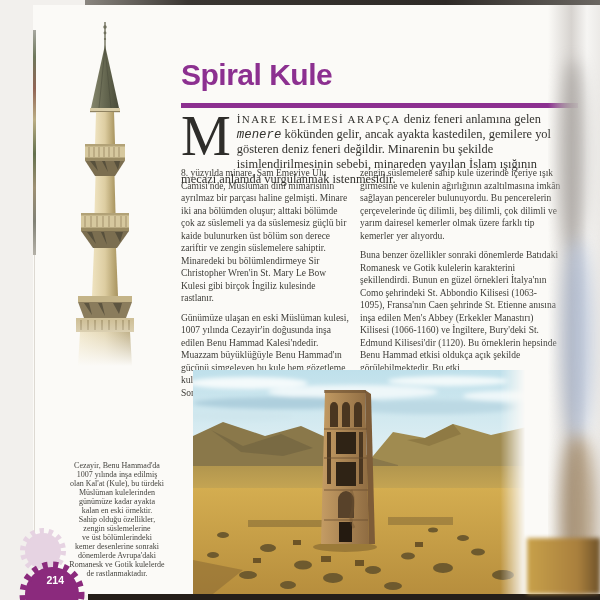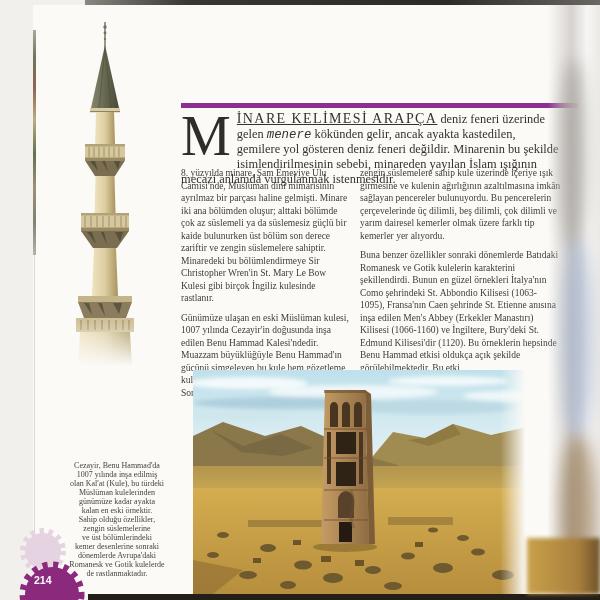--- a/index.html
+++ b/index.html
@@ -39,21 +39,21 @@
 
   
   .intro{
     position:absolute;left:148px;top:107px;width:380px;
     font-size:12.4px;line-height:14.7px;color:#33322e;text-align:left;
   }
   .dropcap{
     float:left;font-size:56px;line-height:44px;
     padding:2px 6px 0 0;color:#2e2d2a;
   }
-  .lead{font-size:14px;letter-spacing:1.4px;text-decoration:underline;}
+  .lead{font-size:11px;letter-spacing:1.4px;}
   .ital{font-style:italic;font-family:Liberation Mono, monospace;}
 
   
   .col{position:absolute;top:160px;font-size:9.5px;line-height:12.5px;color:#3e3d38;}
   .col p{margin:2px 0 7px 0;}
   .col-left{left:148px;width:168px;}
   .col-right{left:327px;width:201px;}
 
   
   .caption{
@@ -68,21 +68,21 @@
     position:absolute;left:160px;top:365px;width:334px;height:224px;
     -webkit-mask-image:linear-gradient(to right,#000 92%,transparent 99.5%);
     mask-image:linear-gradient(to right,#000 92%,transparent 99.5%);
   }
 
   
   .gears{position:absolute;left:16px;top:524px;width:72px;height:76px;z-index:7;}
   .pagenum{
     position:absolute;left:34px;top:574px;width:30px;z-index:8;
     font-family:"Liberation Sans", sans-serif;font-weight:bold;
-    font-size:10.5px;color:#ffffff;text-align:left;
+    font-size:10.5px;color:#ffffff;text-align:right;
   }
 </style>
 </head>
 <body>
 
 <div class="page">
 
   <svg class="minaret" viewBox="0 0 74 344">
     <defs>
       <linearGradient id="stoneG" x1="0" y1="0" x2="1" y2="0">
@@ -166,24 +166,25 @@
         <line x1="34" y1="298" x2="34" y2="308"></line>
         <line x1="41" y1="298" x2="41" y2="308"></line>
         <line x1="48" y1="298" x2="48" y2="308"></line>
         <line x1="55" y1="298" x2="55" y2="308"></line>
         <line x1="61" y1="298" x2="61" y2="308"></line>
       </g>
     <polygon points="12,310 62,310 64,344 10,344" fill="url(#stoneG)"></polygon>
     <rect x="0" y="298" width="74" height="46" fill="url(#fadeG)"></rect>
   </svg>
 
+  <div class="title">Spiral Kule</div>
   <div class="rule"></div>
 
   <div class="intro">
-    <span class="dropcap">M</span><span class="lead">İNARE KELİMESİ ARAPÇA</span><span> deniz feneri üzerinde gelen </span><span class="ital">menere</span><span> kökünden gelir, ancak ayakta kastedilen, gemilere yol gösteren deniz feneri değildir. Minarenin bu şekilde isimlendirilmesinin sebebi, minareden yayılan İslam ışığının mecazi anlamda vurgulanmak istenmesidir.</span>
+    <span class="dropcap">M</span><span class="lead">İNARE KELİMESİ ARAPÇA</span><span> deniz feneri anlamına gelen </span><span class="ital">menere</span><span> kökünden gelir, ancak ayakta kastedilen, gemilere yol gösteren deniz feneri değildir. Minarenin bu şekilde isimlendirilmesinin sebebi, minareden yayılan İslam ışığının mecazi anlamda vurgulanmak istenmesidir.</span>
   </div>
 
   <div class="col col-left">
     <p>8. yüzyılda minare, Şam Emeviye Ulu Camisi'nde, Müslüman dini mimarisinin ayrılmaz bir parçası haline gelmişti. Minare iki ana bölümden oluşur; alttaki bölümde çok az süslemeli ya da süslemesiz güçlü bir kaide bulunurken üst bölüm son derece zariftir ve zengin süslemelere sahiptir. Minaredeki bu bölümlendirmeye Sir Christopher Wren'in St. Mary Le Bow Kulesi gibi birçok İngiliz kulesinde rastlanır.</p>
     <p>Günümüze ulaşan en eski Müslüman kulesi, 1007 yılında Cezayir'in doğusunda inşa edilen Benu Hammad Kalesi'ndedir. Muazzam büyüklüğüyle Benu Hammad'ın gücünü simgeleyen bu kule hem gözetleme kulesi hem de minare olarak kullanılıyordu. Son derece</p>
   </div>
   <div class="col col-right">
     <p>zengin süslemelere sahip kule üzerinde içeriye ışık girmesine ve kulenin ağırlığının azaltılmasına imkân sağlayan pencereler bulunuyordu. Bu pencerelerin çerçevelerinde üç dilimli, beş dilimli, çok dilimli ve yarım dairesel kemerler olmak üzere farklı tip kemerler yer alıyordu.</p>
     <p>Buna benzer özellikler sonraki dönemlerde Batıdaki Romanesk ve Gotik kulelerin karakterini şekillendirdi. Bunun en güzel örnekleri İtalya'nın Como şehrindeki St. Abbondio Kilisesi (1063-1095), Fransa'nın Caen şehrinde St. Etienne anısına inşa edilen Men's Abbey (Erkekler Manastırı) Kilisesi (1066-1160) ve İngiltere, Bury'deki St. Edmund Kilisesi'dir (1120). Bu örneklerin hepsinde Benu Hammad etkisi oldukça açık şekilde görülebilmektedir. Bu etki</p>
   </div>

